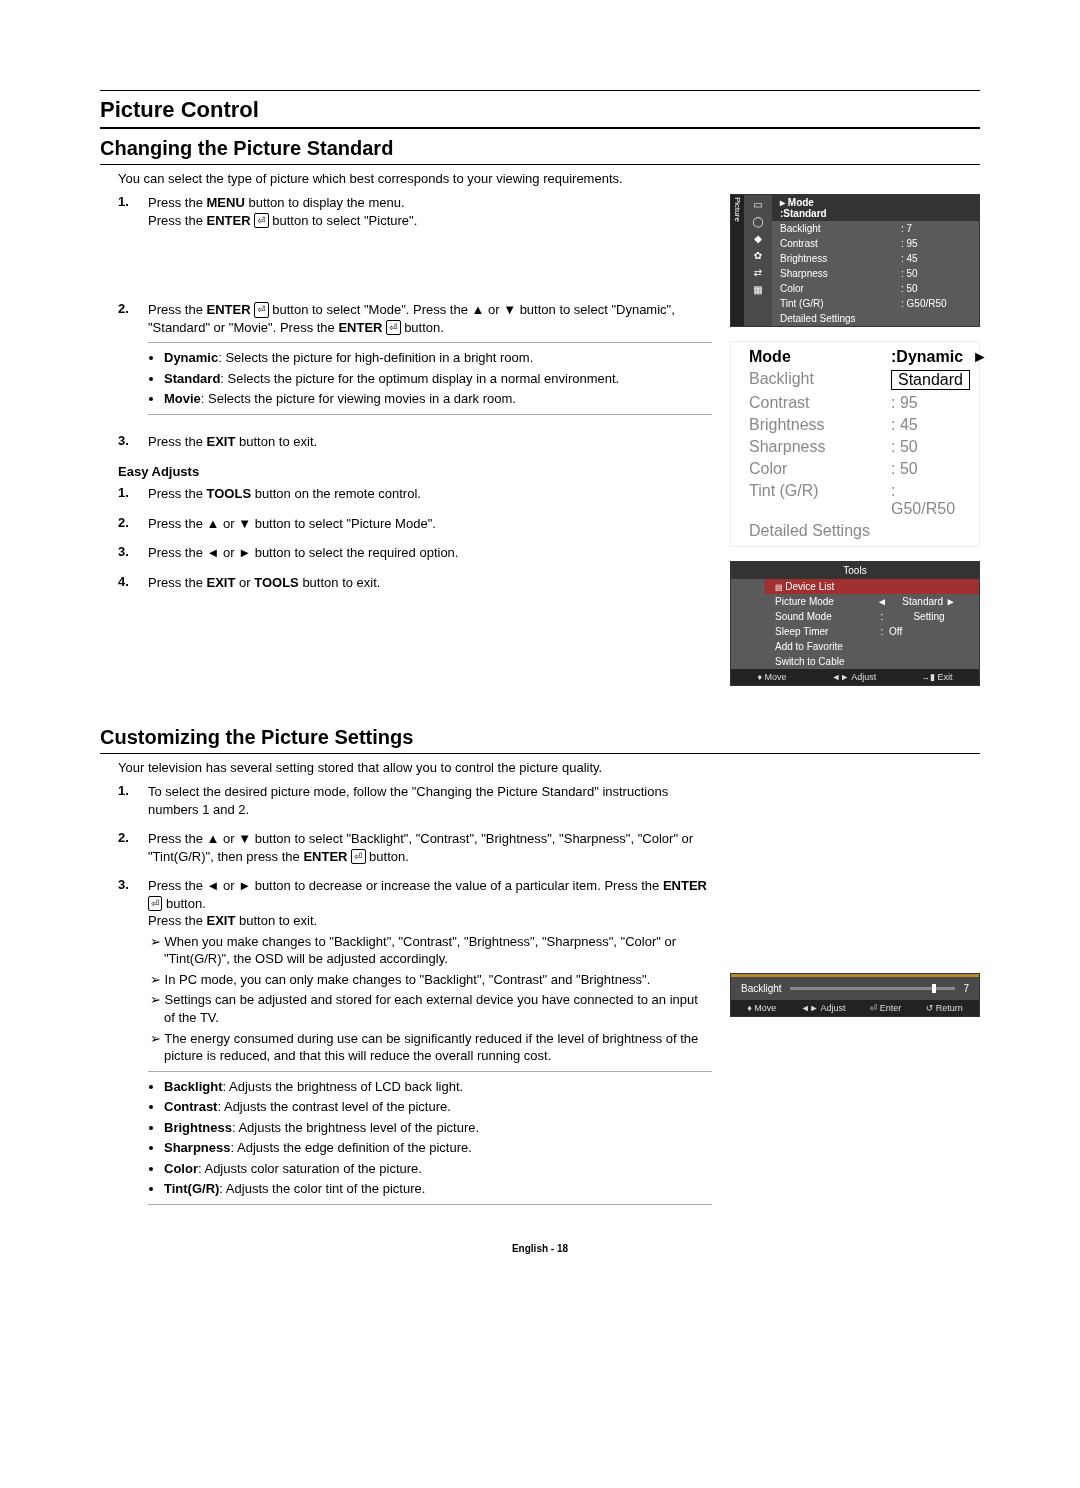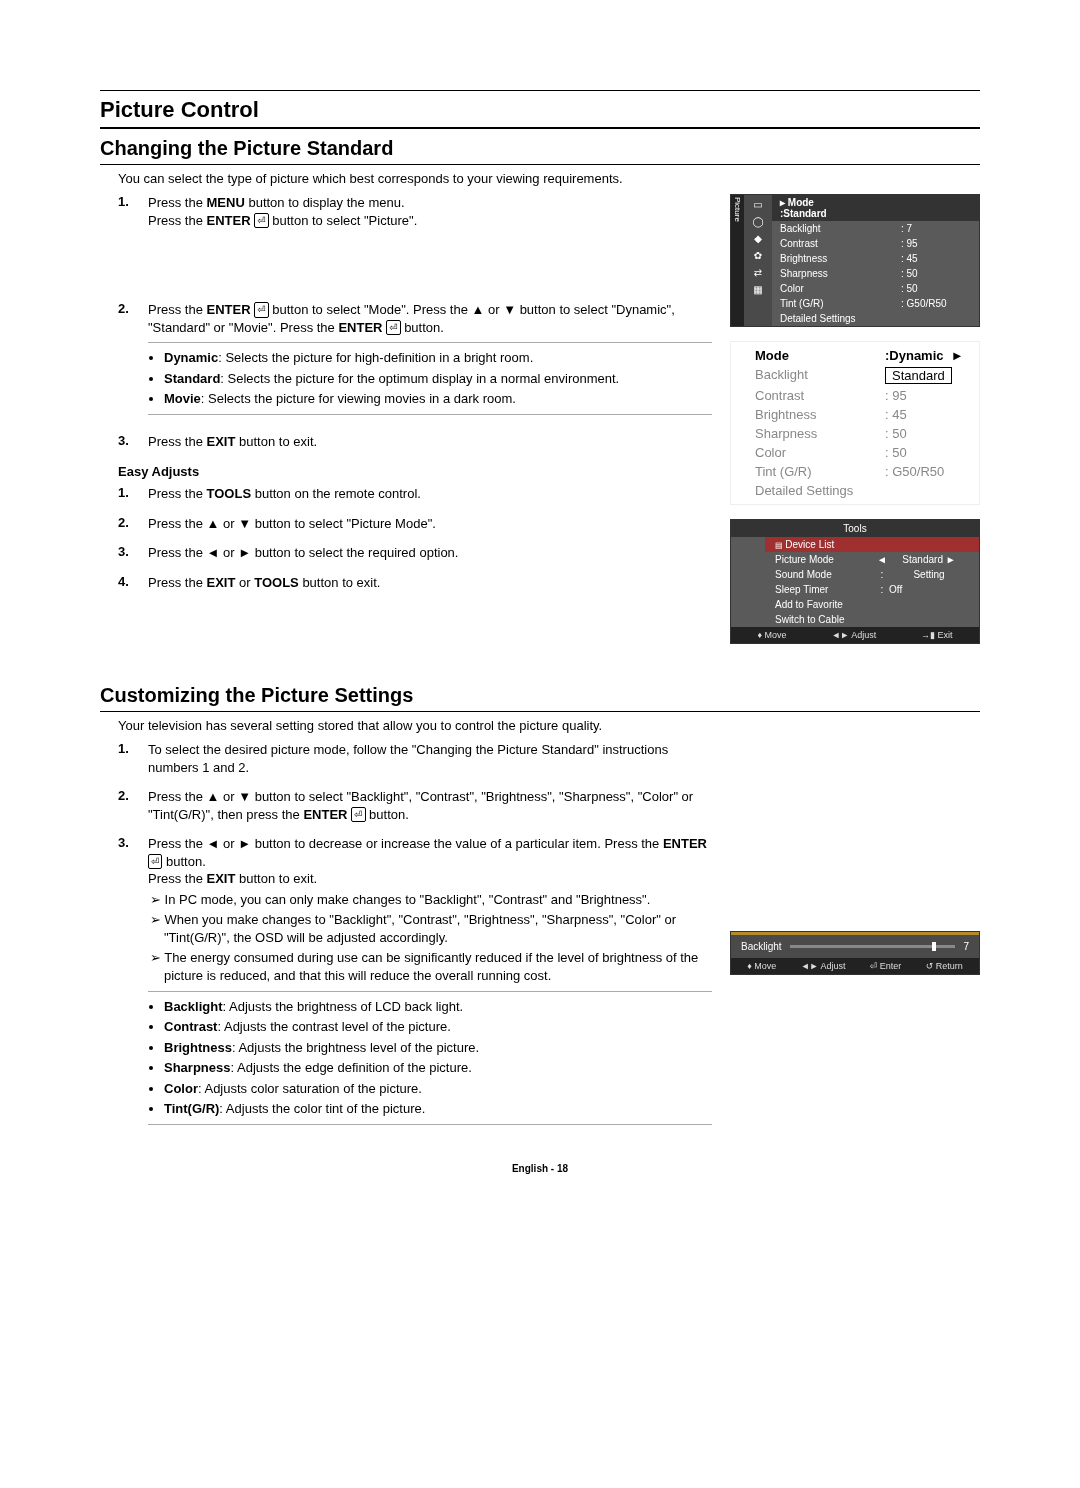--- a/index.html
+++ b/index.html
@@ -27,21 +27,21 @@
   
   .osd { background: #5a5a5a; color: #fff; font-size: 10px; border: 1px solid #333; margin-bottom: 14px; }
   .osd-row { display: flex; padding: 2px 8px; }
   .osd-label { flex: 1; }
   .osd-val { width: 70px; text-align: left; }
   .osd-highlight { background: #333; font-weight: bold; flex-direction: column; }
   .osd-side { display: flex; }
   .osd-icons { width: 28px; background: #4a4a4a; display: flex; flex-direction: column; align-items: center; padding: 4px 0; gap: 6px; font-size: 10px; }
   .osd-main { flex: 1; }
   .osd-vert { writing-mode: vertical-rl; font-size: 8px; padding: 2px; background: #222; }
-  .osd2 { background: #fff; border: 1px solid #eee; color: #888; font-size: 13px; margin-bottom: 14px; padding: 4px 14px; }
+  .osd2 { background: #fff; border: 1px solid #eee; color: #888; font-size: 16px; margin-bottom: 14px; padding: 4px 8px; }
   .osd2 .osd-row { padding: 2px 10px; }
   .osd2-top { color: #000; font-weight: bold; }
   .osd2-box { border: 1px solid #000; padding: 0 6px; color: #000; display: inline-block; }
   .osd3 { background: #5a5a5a; color: #fff; font-size: 10px; border: 1px solid #333; margin-bottom: 10px; }
   .osd3-title { text-align: center; background: #333; padding: 3px 0; }
   .osd3-row { display: flex; padding: 2px 10px; margin-left: 34px; }
   .osd3-row.red { background: #a03030; }
   .osd3-footer, .osd-footer { background: #222; color: #ddd; font-size: 9px; display: flex; justify-content: space-around; padding: 3px 4px; }
   .osd4 { background: #4a4a4a; color: #fff; font-size: 10px; border: 1px solid #333; }
   .osd4-top { display: flex; align-items: center; padding: 6px 10px; gap: 8px; }
@@ -251,22 +251,23 @@
     <div class="step">
         <div class="step-num">2.</div>
         <div class="step-body"><span>Press the ▲ or ▼ button to select "Backlight", "Contrast", "Brightness", "Sharpness", "Color" or "Tint(G/R)", then press the </span><b>ENTER</b> <span class="enter-icon">⏎</span><span> button.</span></div>
       </div>
     <div class="step">
         <div class="step-num">3.</div>
         <div class="step-body">
       <span>Press the ◄ or ► button to decrease or increase the value of a particular item. Press the </span><b>ENTER</b> <span class="enter-icon">⏎</span><span> button.</span><br>
       <span>Press the </span><b>EXIT</b><span> button to exit.</span>
       <ul class="arrows">
+        <li>When you make changes to "Backlight", "Contrast", "Brightness", "Sharpness", "Color" or "Tint(G/R)", the OSD will be adjusted accordingly.</li>
         <li>In PC mode, you can only make changes to "Backlight", "Contrast" and "Brightness".</li>
-        <li>When you make changes to "Backlight", "Contrast", "Brightness", "Sharpness", "Color" or "Tint(G/R)", the OSD will be adjusted accordingly.</li>
+        <li>Settings can be adjusted and stored for each external device you have connected to an input of the TV.</li>
         <li>The energy consumed during use can be significantly reduced if the level of brightness of the picture is reduced, and that this will reduce the overall running cost.</li>
       </ul>
       <hr class="sub-hr">
       <ul class="bullets">
         <li><b>Backlight</b><span>: Adjusts the brightness of LCD back light.</span></li>
         <li><b>Contrast</b><span>: Adjusts the contrast level of the picture.</span></li>
         <li><b>Brightness</b><span>: Adjusts the brightness level of the picture.</span></li>
         <li><b>Sharpness</b><span>: Adjusts the edge definition of the picture.</span></li>
         <li><b>Color</b><span>: Adjusts color saturation of the picture.</span></li>
         <li><b>Tint(G/R)</b><span>: Adjusts the color tint of the picture.</span></li>

